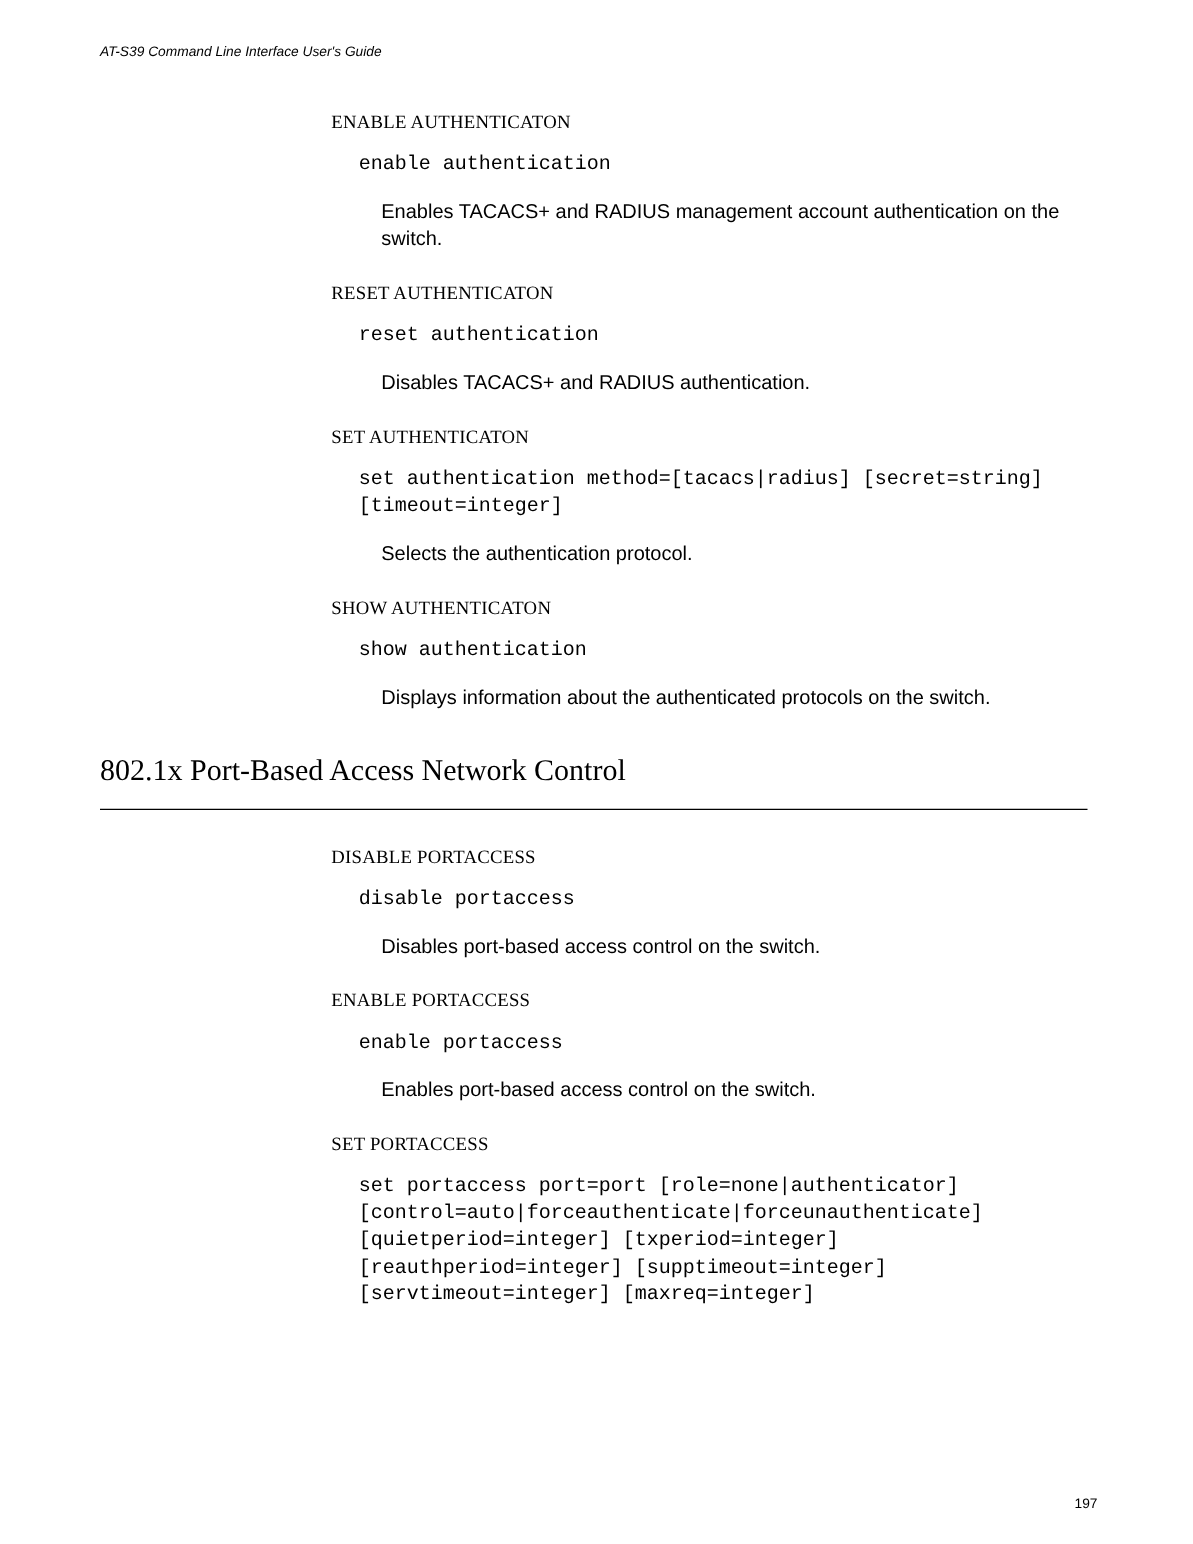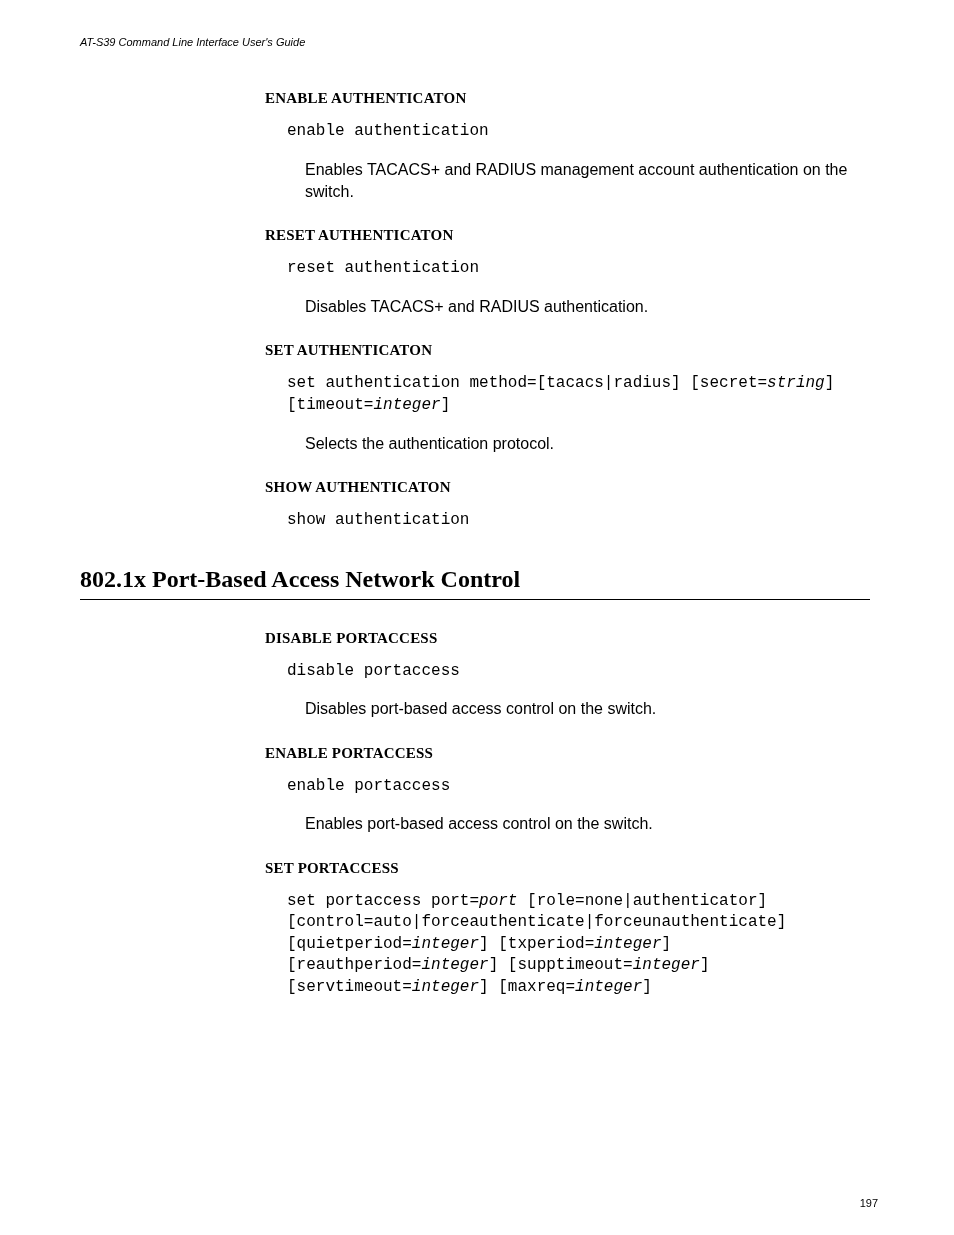--- a/index.html
+++ b/index.html
@@ -19,48 +19,48 @@
     color: #000;
     margin-bottom: 42px;
     padding-right: 4px;
   }
   .content-block {
     margin-left: 185px;
     margin-right: 4px;
   }
   .cmd-heading {
     font-family: Georgia, 'Times New Roman', serif;
-    font-weight: bold;
+    font-weight: normal;
     font-size: 15px;
     margin-bottom: 14px;
     letter-spacing: 0.2px;
   }
   .code-line {
     font-family: "Courier New", Courier, monospace;
     font-size: 16px;
     margin-bottom: 16px;
     line-height: 1.35;
     white-space: pre-wrap;
     margin-left: 22px;
   }
-  .code-line .ital { font-style: italic; }
+  .code-line .ital { }
   .body-text {
     font-family: "Myriad Pro", "Segoe UI", Arial, Helvetica, sans-serif;
     font-size: 16px;
     line-height: 1.4;
     margin-bottom: 24px;
     margin-left: 40px;
   }
   .section-title {
     font-family: Georgia, 'Times New Roman', serif;
-    font-weight: bold;
+    font-weight: normal;
     font-size: 24px;
     margin-top: 34px;
     margin-bottom: 0;
-    padding-bottom: 6px;
+    padding-bottom: 16px;
     border-bottom: 1px solid #000;
     margin-left: 0;
     margin-right: 4px;
   }
   .section-gap { height: 30px; }
   .page-number {
     position: absolute;
     bottom: 26px;
     right: 76px;
     font-family: Arial, Helvetica, sans-serif;
@@ -81,20 +81,21 @@
   <div class="cmd-heading">RESET AUTHENTICATON</div>
   <div class="code-line">reset authentication</div>
   <div class="body-text">Disables TACACS+ and RADIUS authentication.</div>
 
   <div class="cmd-heading">SET AUTHENTICATON</div>
   <div class="code-line"><span>set authentication method=[tacacs|radius] [secret=</span><span class="ital">string</span><span>] [timeout=</span><span class="ital">integer</span><span>]</span></div>
   <div class="body-text">Selects the authentication protocol.</div>
 
   <div class="cmd-heading">SHOW AUTHENTICATON</div>
   <div class="code-line">show authentication</div>
+  <div class="body-text">Displays information about the authenticated protocols on the switch.</div>
 
 </div>
 
 <div class="section-title">802.1x Port-Based Access Network Control</div>
 <div class="section-gap"></div>
 
 <div class="content-block">
 
   <div class="cmd-heading">DISABLE PORTACCESS</div>
   <div class="code-line">disable portaccess</div>

